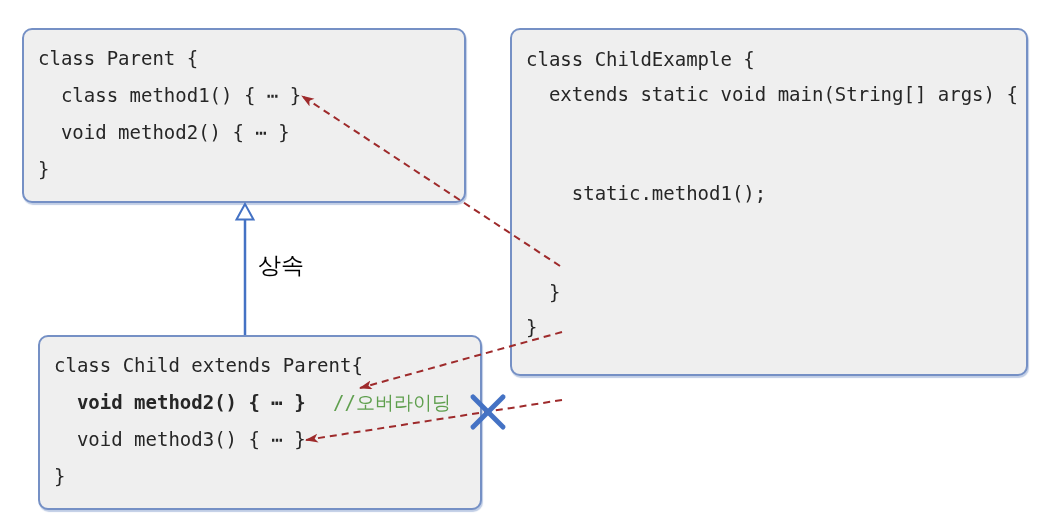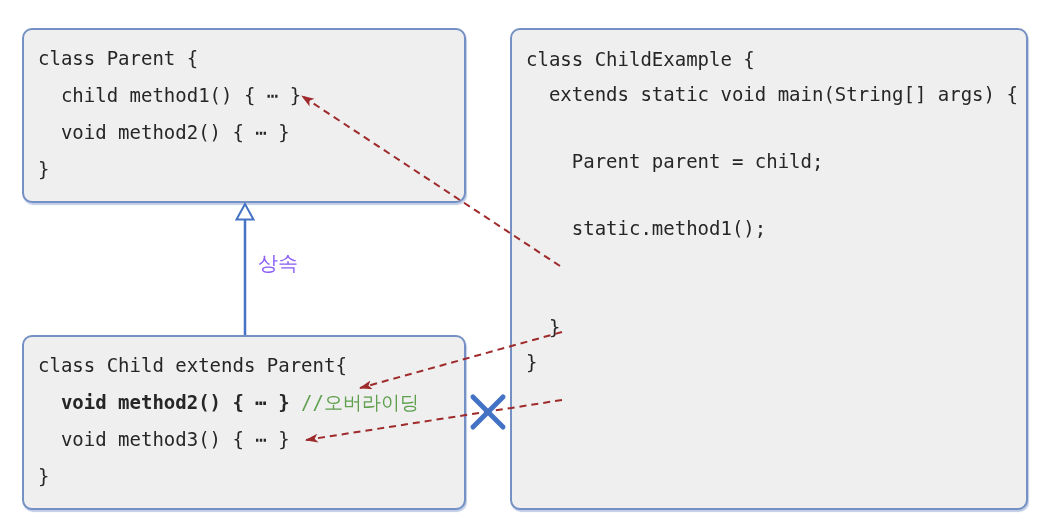--- a/index.html
+++ b/index.html
@@ -13,76 +13,75 @@
   }
   .box {
     position: absolute;
     box-sizing: border-box;
     background: var(--box_fill, #efefef);
     border: 2px solid var(--box_border, #7590c5);
     border-radius: 10px;
     box-shadow: 1px 2px 1px rgba(116, 145, 198, 0.45);
   }
   #parent-box  { left: 22px;  top: 28px;  width: 444px; height: 175px; padding: 10px 14px; }
-  #child-box   { left: 22px;  top: 335px; width: 444px; height: 175px; padding: 10px 14px; }
-  #example-box { left: 510px; top: 28px;  width: 518px; height: 482px; padding: 12px 14px; }
+  #child-box   { left: 38px;  top: 335px; width: 444px; height: 175px; padding: 10px 14px; }
+  #example-box { left: 510px; top: 28px;  width: 518px; height: 348px; padding: 12px 14px; }
 
   .line {
     height: 37px;
     line-height: 37px;
     font-size: 19px;
     color: var(--code_text, #262626);
     white-space: pre;
   }
   #example-box .line { height: 35px; line-height: 35px; }
   #example-box .blank { height: 32px; }
   .code { white-space: pre; }
   .code.bold { font-weight: bold; }
-  .comment { white-space: pre; color: var(--comment_green, #5f9f4e); }
+  .comment { white-space: pre; color: var(--comment_green, #5f9f4e); margin-left: 16px; }
 
   .inherit-label {
     position: absolute;
     left: 258px;
     top: 250px;
     font-family: "Liberation Sans", "DejaVu Sans", sans-serif;
-    font-size: 20px;
-    color: #8b5cf6;
+    font-size: 23px;
+    color: #000000;
     white-space: pre;
   }
   svg.overlay {
     position: absolute;
     left: 0; top: 0;
     width: 1046px; height: 526px;
     pointer-events: none;
   }
 </style>
 </head>
 <body>
 
 <div class="canvas">
 
   <div class="box" id="parent-box">
     <div class="line"><span class="code">class Parent {</span></div>
-    <div class="line"><span class="code">  child method1() { ⋯ }</span></div>
+    <div class="line"><span class="code">  class method1() { ⋯ }</span></div>
     <div class="line"><span class="code">  void method2() { ⋯ }</span></div>
     <div class="line"><span class="code">}</span></div>
   </div>
 
   <div class="box" id="child-box">
     <div class="line"><span class="code">class Child extends Parent{</span></div>
     <div class="line"><span class="code bold">  void method2() { ⋯ } </span><span class="comment">//오버라이딩</span></div>
     <div class="line"><span class="code">  void method3() { ⋯ }</span></div>
     <div class="line"><span class="code">}</span></div>
   </div>
 
   <div class="box" id="example-box">
     <div class="line"><span class="code">class ChildExample {</span></div>
     <div class="line"><span class="code">  extends static void main(String[] args) {</span></div>
     <div class="line blank"></div>
-    <div class="line"><span class="code">    Parent parent = child;</span></div>
     <div class="line blank"></div>
     <div class="line"><span class="code">    static.method1();</span></div>
     <div class="line blank"></div>
     <div class="line blank"></div>
     <div class="line"><span class="code">  }</span></div>
     <div class="line"><span class="code">}</span></div>
   </div>
 
   <div class="inherit-label">상속</div>
 

